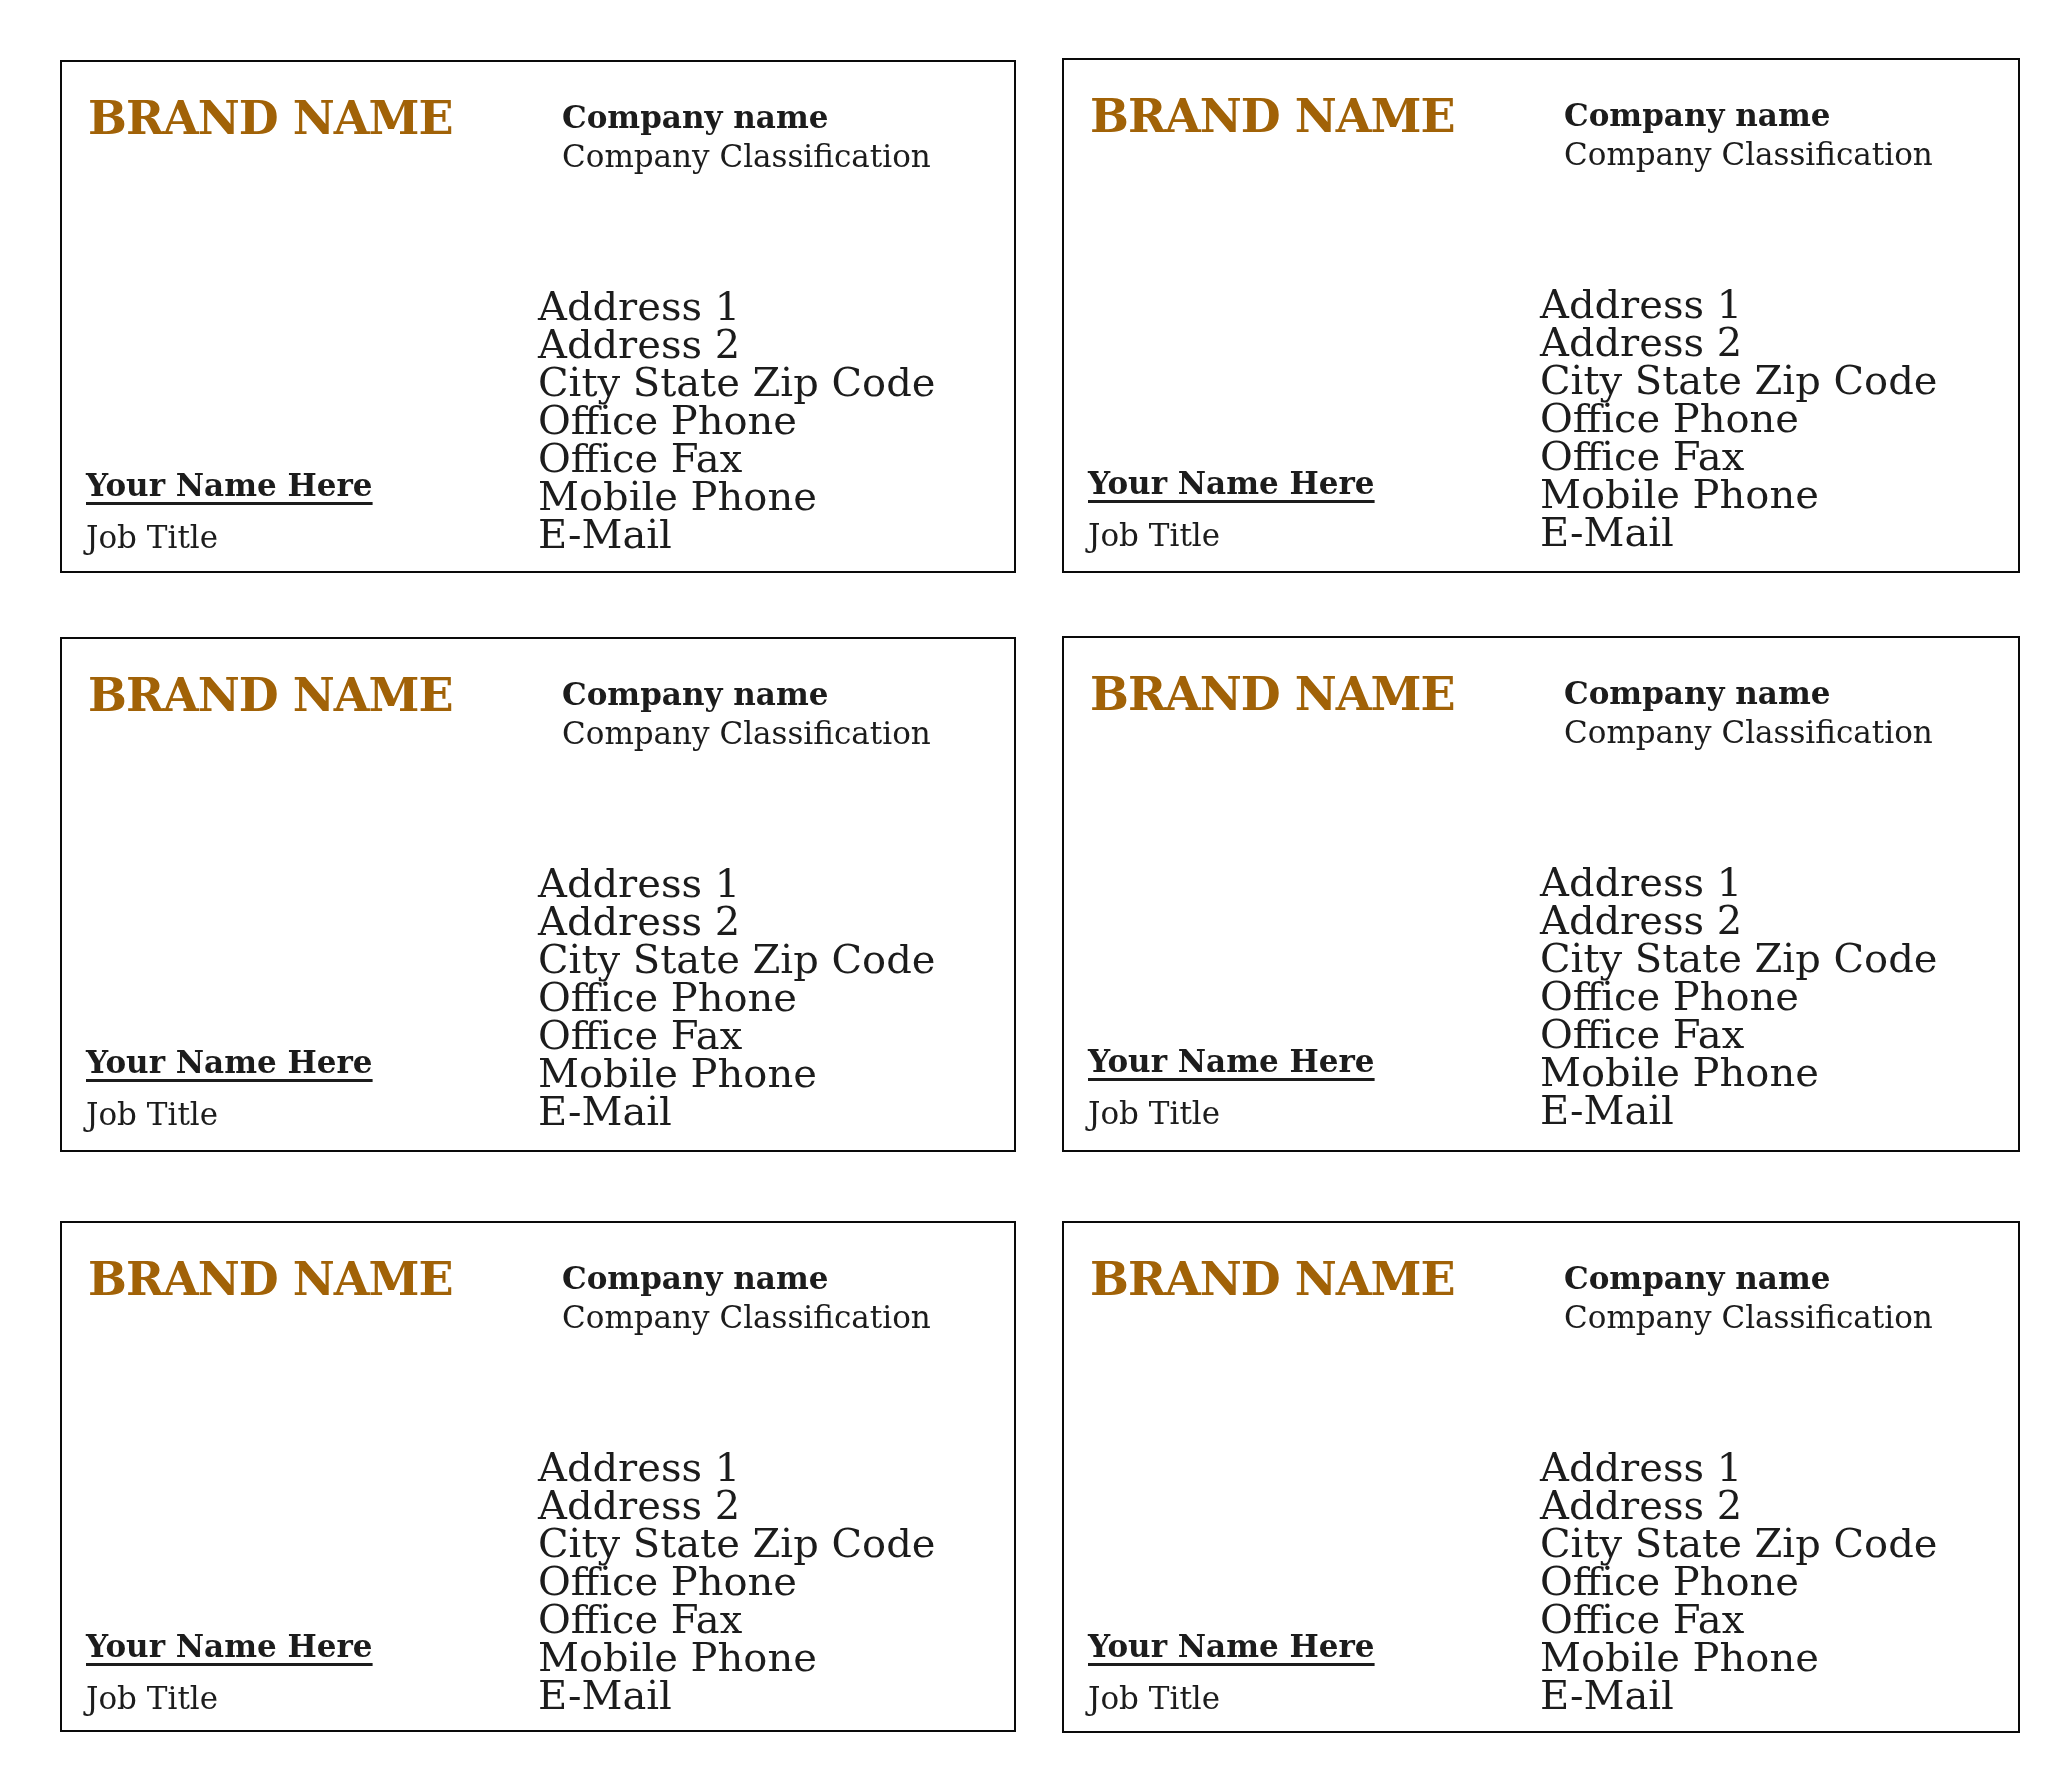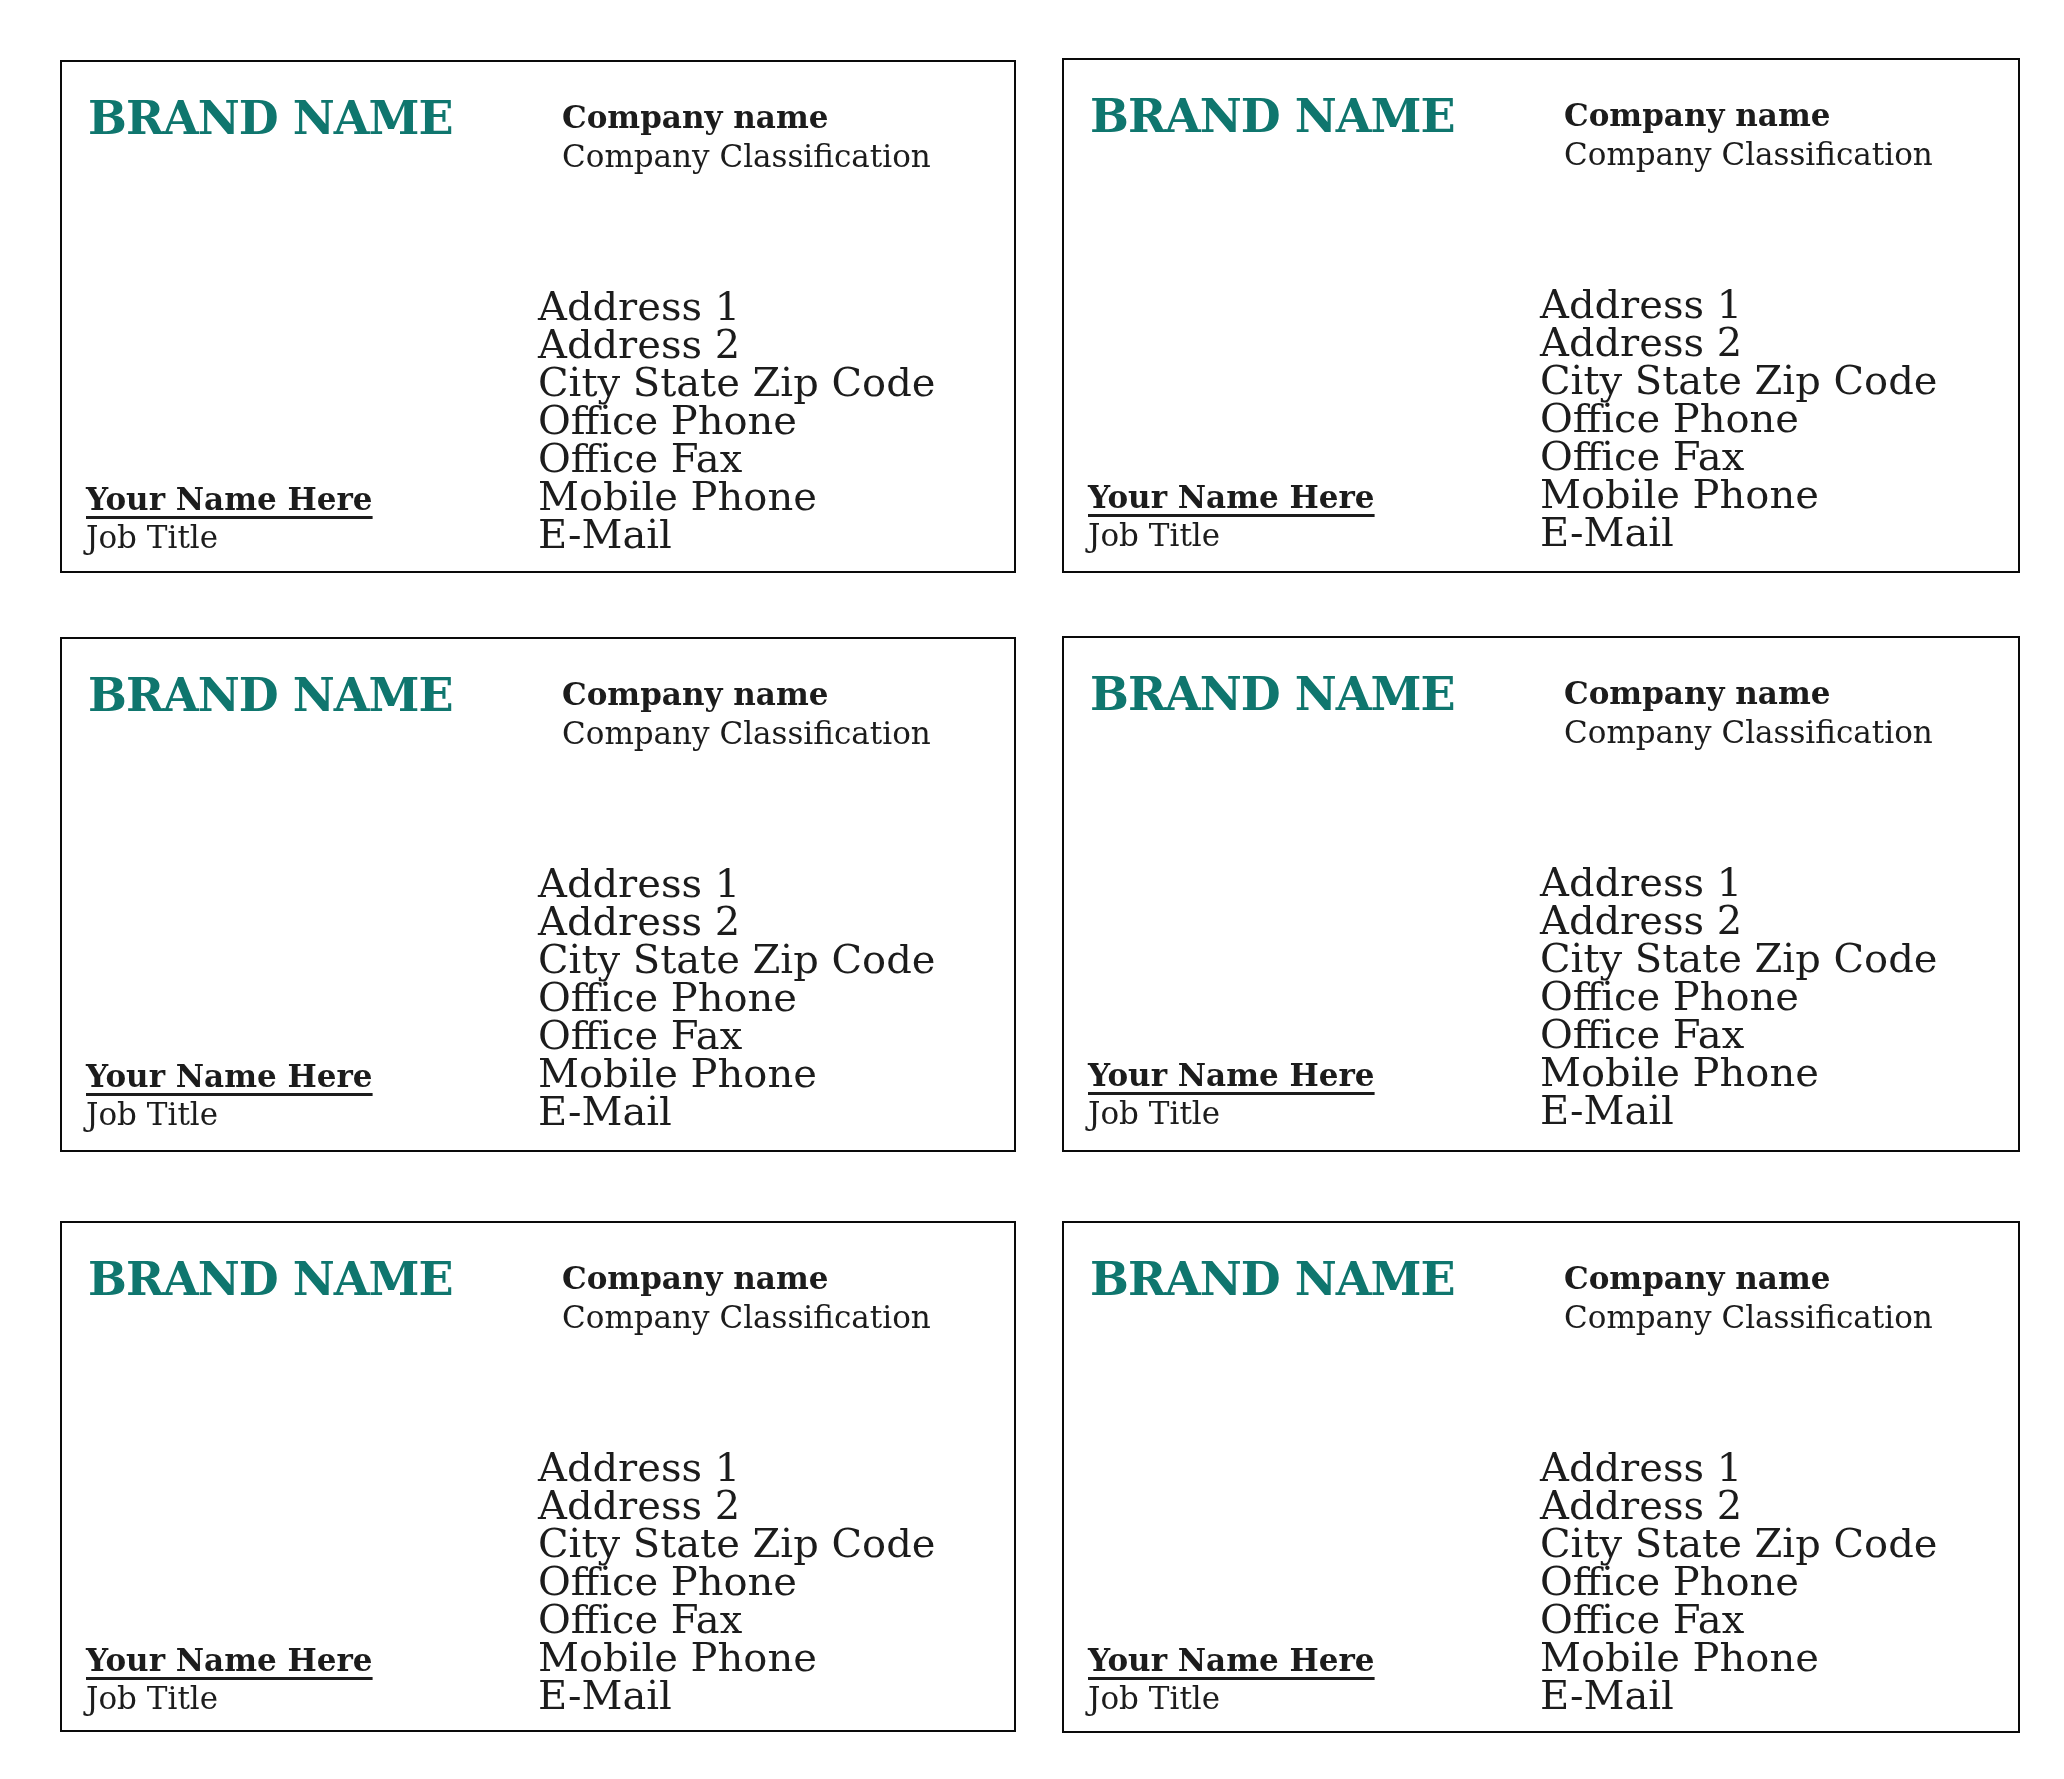--- a/index.html
+++ b/index.html
@@ -28,21 +28,21 @@
   .brand {
     position: absolute;
     left: 26px;
     top: 29px;
     margin: 0;
     font-size: 46px;
     line-height: 1.2;
     font-weight: bold;
     letter-spacing: -1px;
     white-space: nowrap;
-    color: #0f766e;
+    color: #a16207;
   }
   .company {
     position: absolute;
     left: 500px;
     top: 36px;
     font-size: 31px;
     line-height: 39px;
     white-space: nowrap;
   }
   .company-name { font-weight: bold; }
@@ -51,21 +51,21 @@
     position: absolute;
     left: 476px;
     top: 225px;
     font-size: 40px;
     line-height: 38px;
     white-space: nowrap;
   }
   .person-name {
     position: absolute;
     left: 24px;
-    top: 418px;
+    top: 404px;
     font-size: 31px;
     line-height: 38px;
     font-weight: bold;
     text-decoration: underline;
     text-decoration-thickness: 2.9px;
     text-underline-offset: 5.8px;
     white-space: nowrap;
   }
   .person-title {
     position: absolute;

